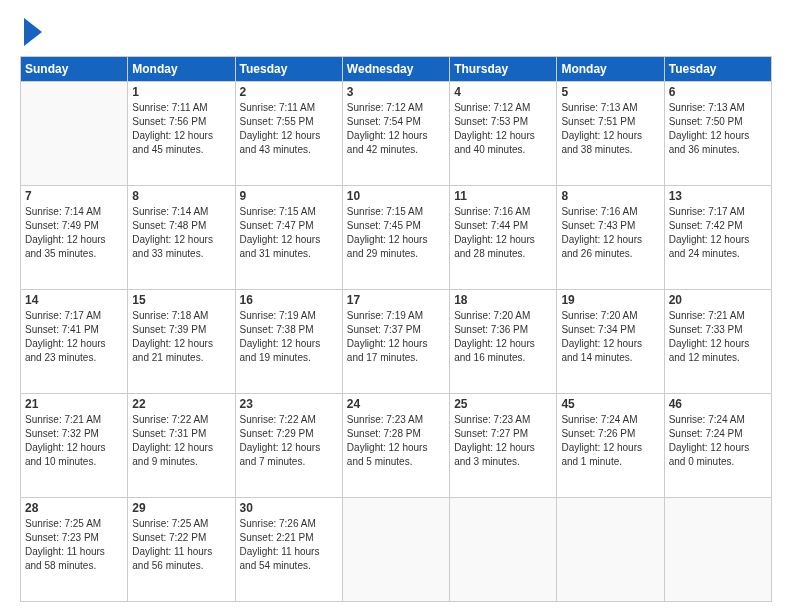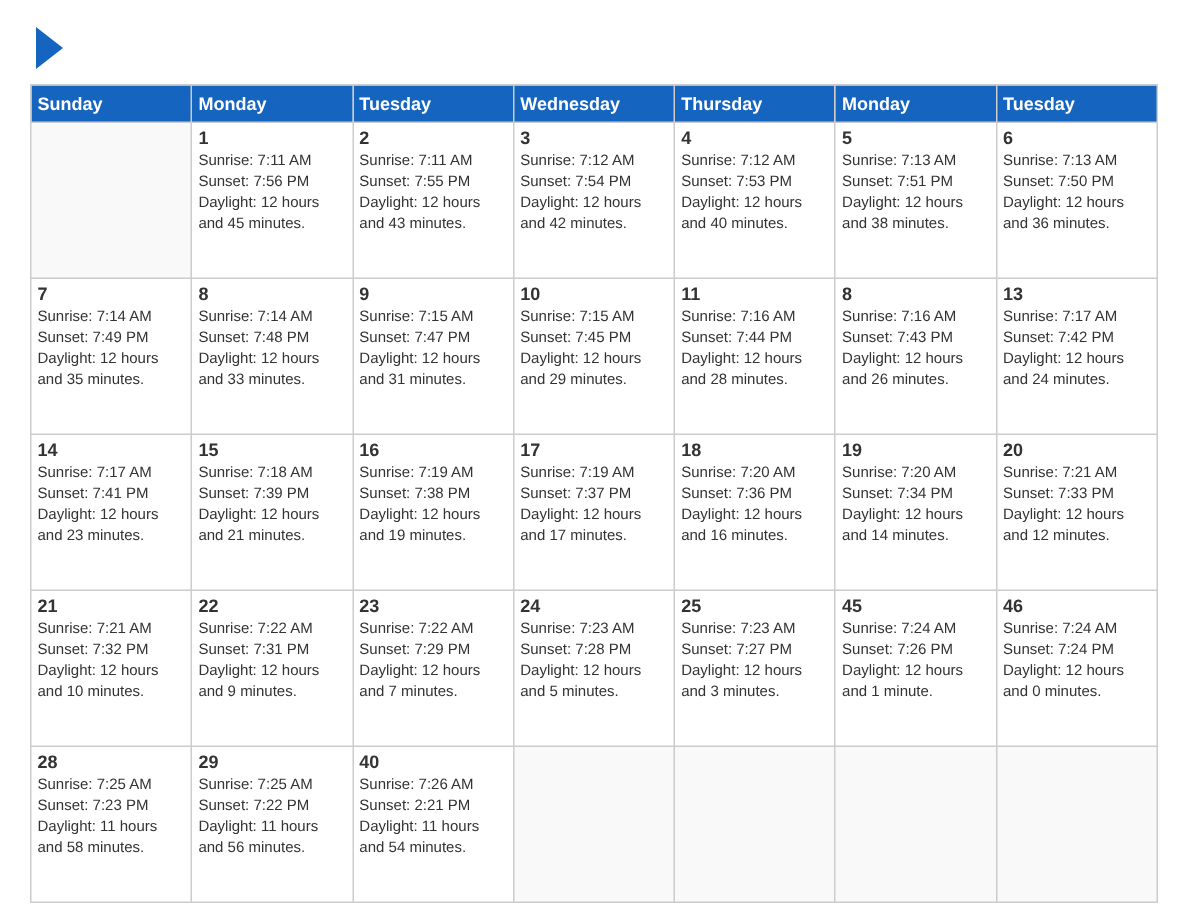--- a/index.html
+++ b/index.html
@@ -307,21 +307,21 @@
 Sunset: 7:23 PM
 Daylight: 11 hours and 58 minutes.</div>
           </td>
           <td>
             <span class="day-num">29</span>
             <div class="cell-content" style="white-space: pre-line;">Sunrise: 7:25 AM
 Sunset: 7:22 PM
 Daylight: 11 hours and 56 minutes.</div>
           </td>
           <td>
-            <span class="day-num">40</span>
+            <span class="day-num">30</span>
             <div class="cell-content" style="white-space: pre-line;">Sunrise: 7:26 AM
 Sunset: 2:21 PM
 Daylight: 11 hours and 54 minutes.</div>
           </td>
           <td class="empty"></td>
           <td class="empty"></td>
           <td class="empty"></td>
           <td class="empty"></td>
         </tr>
       </tbody>

